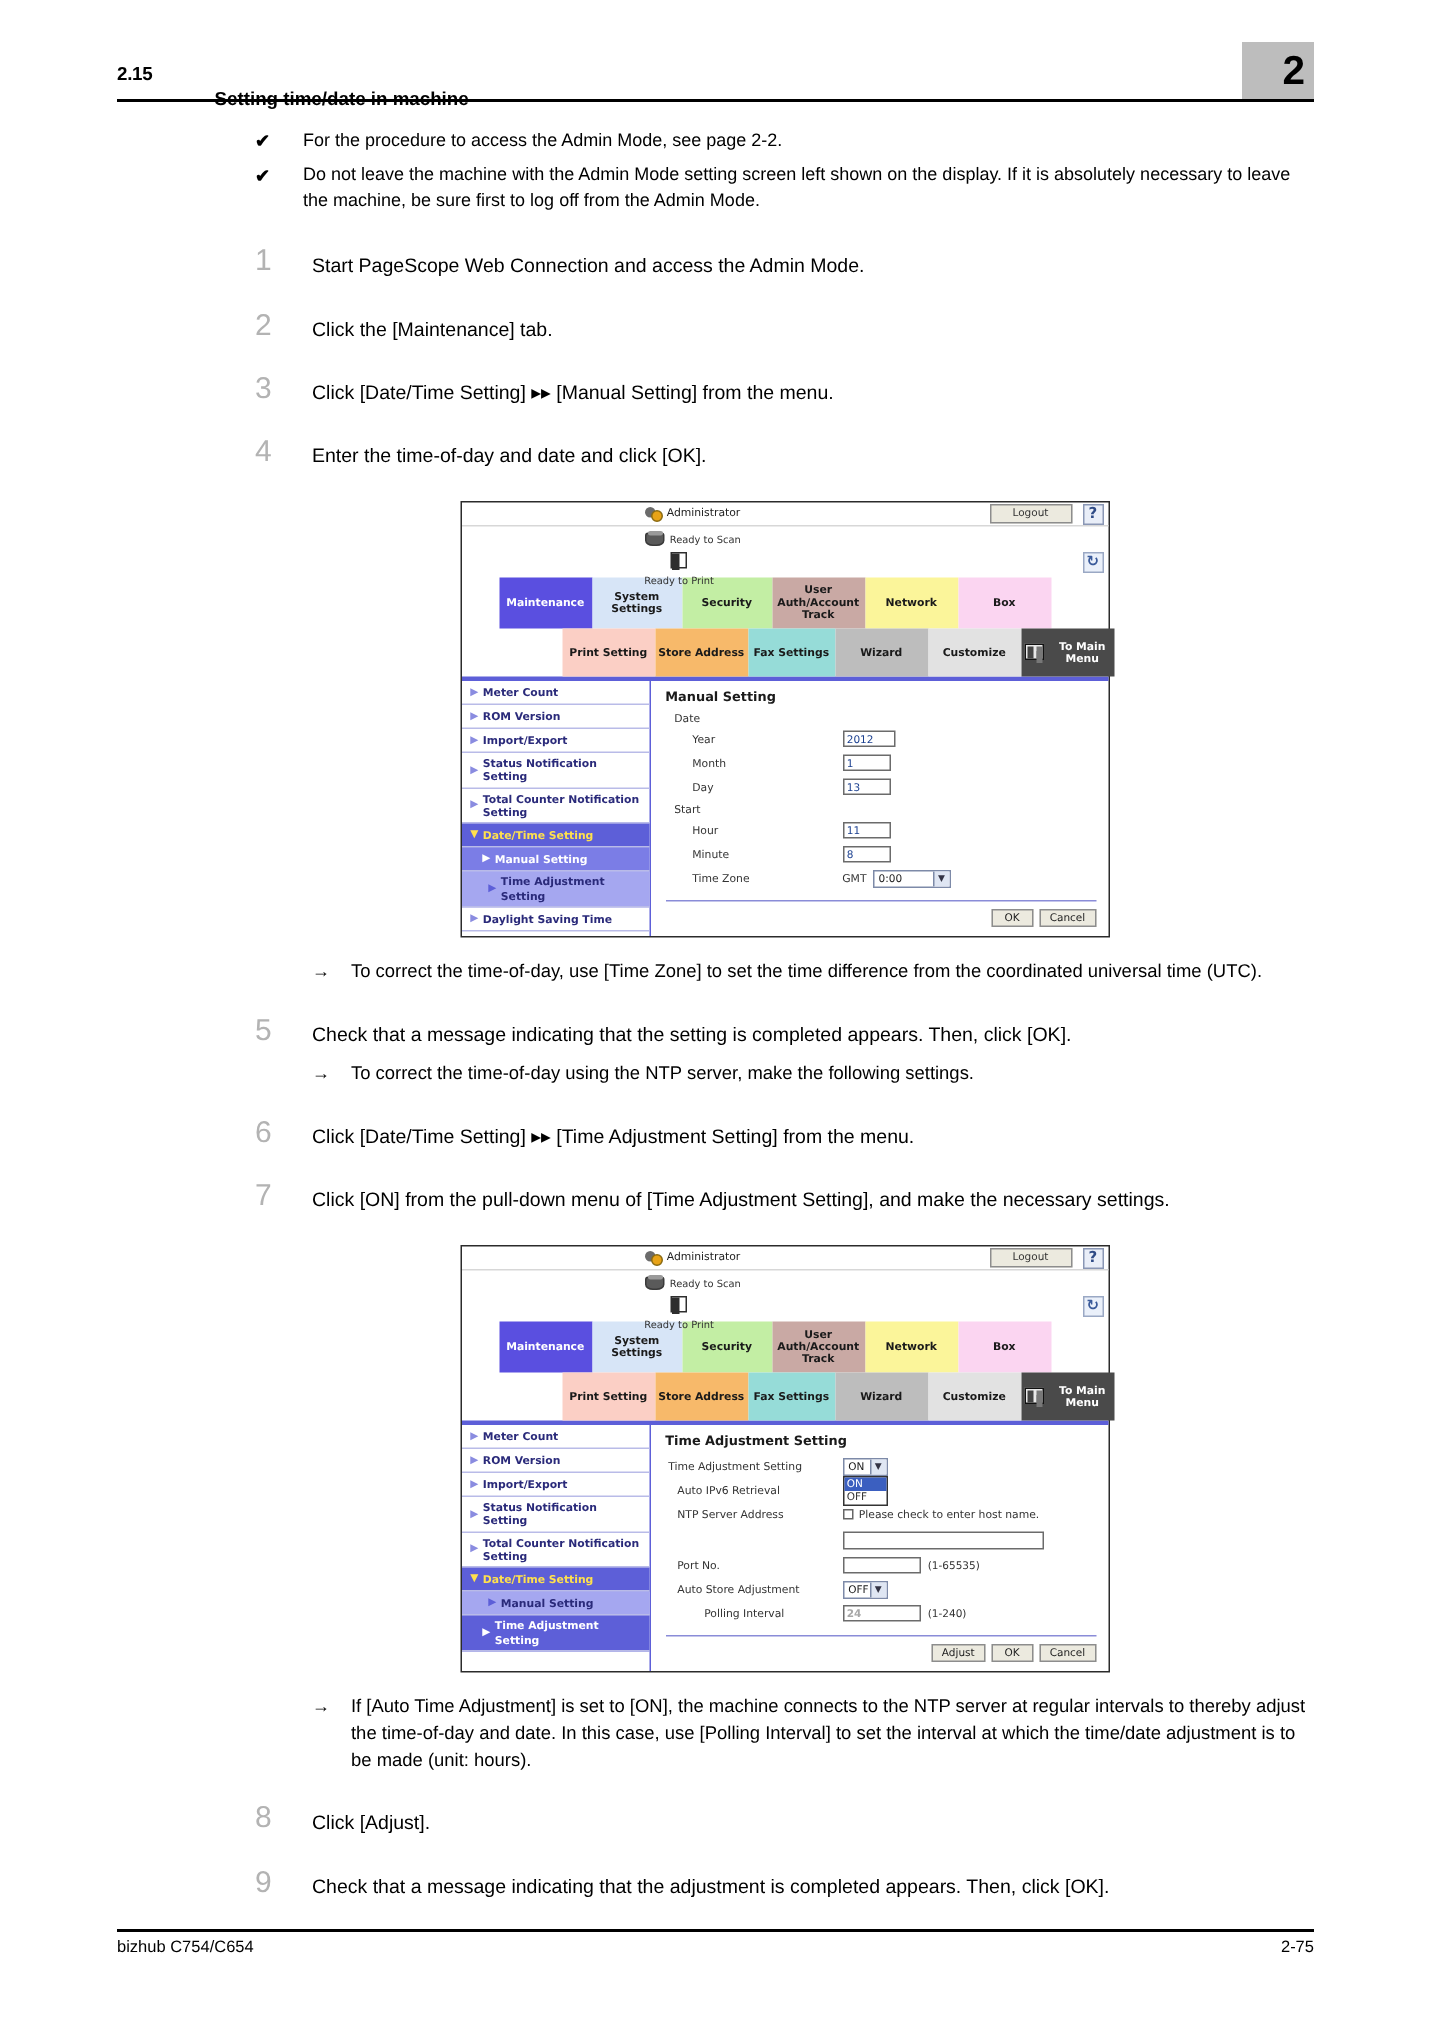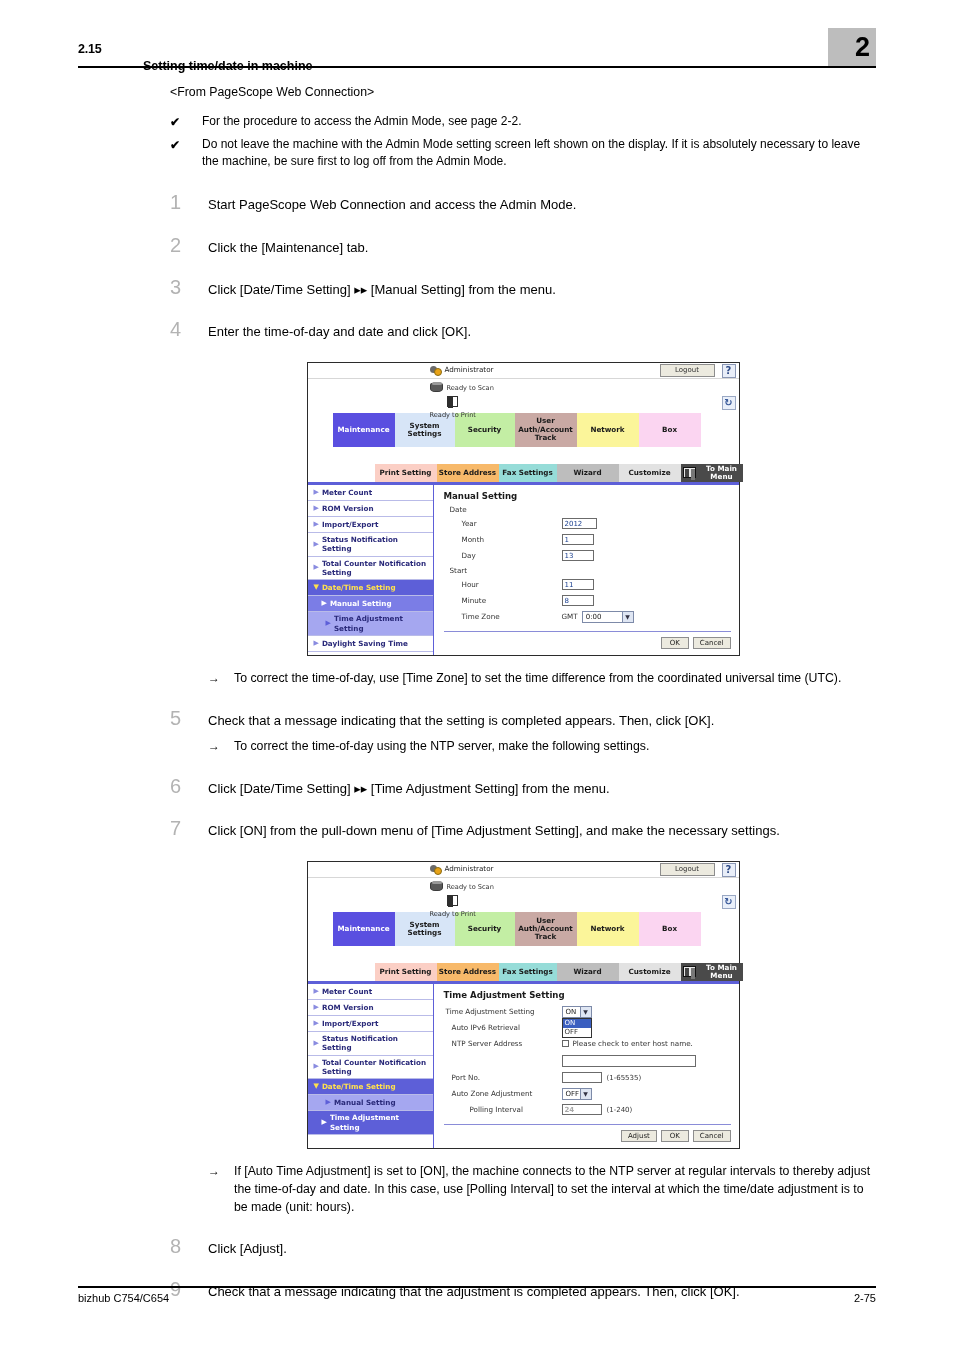--- a/index.html
+++ b/index.html
@@ -132,21 +132,21 @@
     font-size:10px; color:#3a5a9a; font-weight:bold;
   }
 
   
   .tabs1{ display:flex; height:34px; padding-left:25px; }
   .tabs1 .tab{
     font-size:7.2px; font-weight:bold; text-align:center;
     display:flex; align-items:center; justify-content:center;
     line-height:1.15; padding:0 2px;
   }
-  .tabs2{ display:flex; height:18px; padding-left:67px;margin-top:17px; }
+  .tabs2{ display:flex; height:32px; padding-left:67px; }
   .tabs2 .tab{
     font-size:7.2px; font-weight:bold; text-align:center;
     display:flex; align-items:center; justify-content:center;
     line-height:1.15; padding:0 2px;
   }
   .tab-mainmenu{
     display:flex; align-items:center; justify-content:center; gap:7px;
     background:#4a4a4a; color:#fff;
   }
   .ic-mainmenu{
@@ -201,21 +201,21 @@
   .flabel.i0{ padding-left:2px; }
   .flabel.i2{ padding-left:8px; }
   .flabel.i3{ padding-left:26px; }
   .tin{
     height:11px; border:1px solid #6b6b6b; background:#fff;
     font-size:7px; color:#1a3f8f; padding:0 2px;
     display:flex; align-items:center;
   }
   .tin.w-year{ width:35px; }
   .tin.w-sm{ width:32px; }
-  .tin.w-port{ width:40px;font-weight:bold; }
+  .tin.w-port{ width:52px;font-weight:bold; }
   .tin.w-host{ width:134px; height:12px; }
   .tin.dim{ color:#a8a8a8; }
   .gmt{ margin-right:4px; font-size:7.2px; }
   .sel-box{
     height:12px; border:1px solid #7d8aa8; background:#fff;
     font-size:7px; color:#1a1a1a; display:flex; align-items:center;
     padding-left:3px; position:relative;
   }
   .sel-box .arrow{
     position:absolute; right:0; top:0; bottom:0; width:11px;
@@ -262,21 +262,20 @@
   <div class="hdr-num">2.15</div>
   <div class="hdr-title">Setting time/date in machine</div>
   <div class="chapter-box">
     <span>2</span>
   </div>
   <div class="hdr-rule"></div>
 </div>
 
 <div class="content">
 
-  <div class="intro">&lt;From PageScope Web Connection&gt;</div>
 
   <div class="tick-list">
     <div class="tick-row">
       <div class="tick-mark">✔</div>
       <div class="tick-text">For the procedure to access the Admin Mode, see page 2-2.</div>
     </div>
     <div class="tick-row">
       <div class="tick-mark">✔</div>
       <div class="tick-text">Do not leave the machine with the Admin Mode setting screen left shown on the display. If it is absolutely necessary to leave the machine, be sure first to log off from the Admin Mode.</div>
     </div>
@@ -576,21 +575,21 @@
           <div class="tin w-host"></div>
         </div>
 
         <div class="frow">
           <div class="flabel i2">Port No.</div>
           <div class="tin w-port"></div>
           <div class="hint">(1-65535)</div>
         </div>
 
         <div class="frow">
-          <div class="flabel i2">Auto Zone Adjustment</div>
+          <div class="flabel i2">Auto Store Adjustment</div>
           <div class="sel-box w-onoff">
             <span>OFF</span>
             <span class="arrow">▼</span>
           </div>
         </div>
 
         <div class="frow">
           <div class="flabel i3">Polling Interval</div>
           <div class="tin w-port dim">24</div>
           <div class="hint">(1-240)</div>

